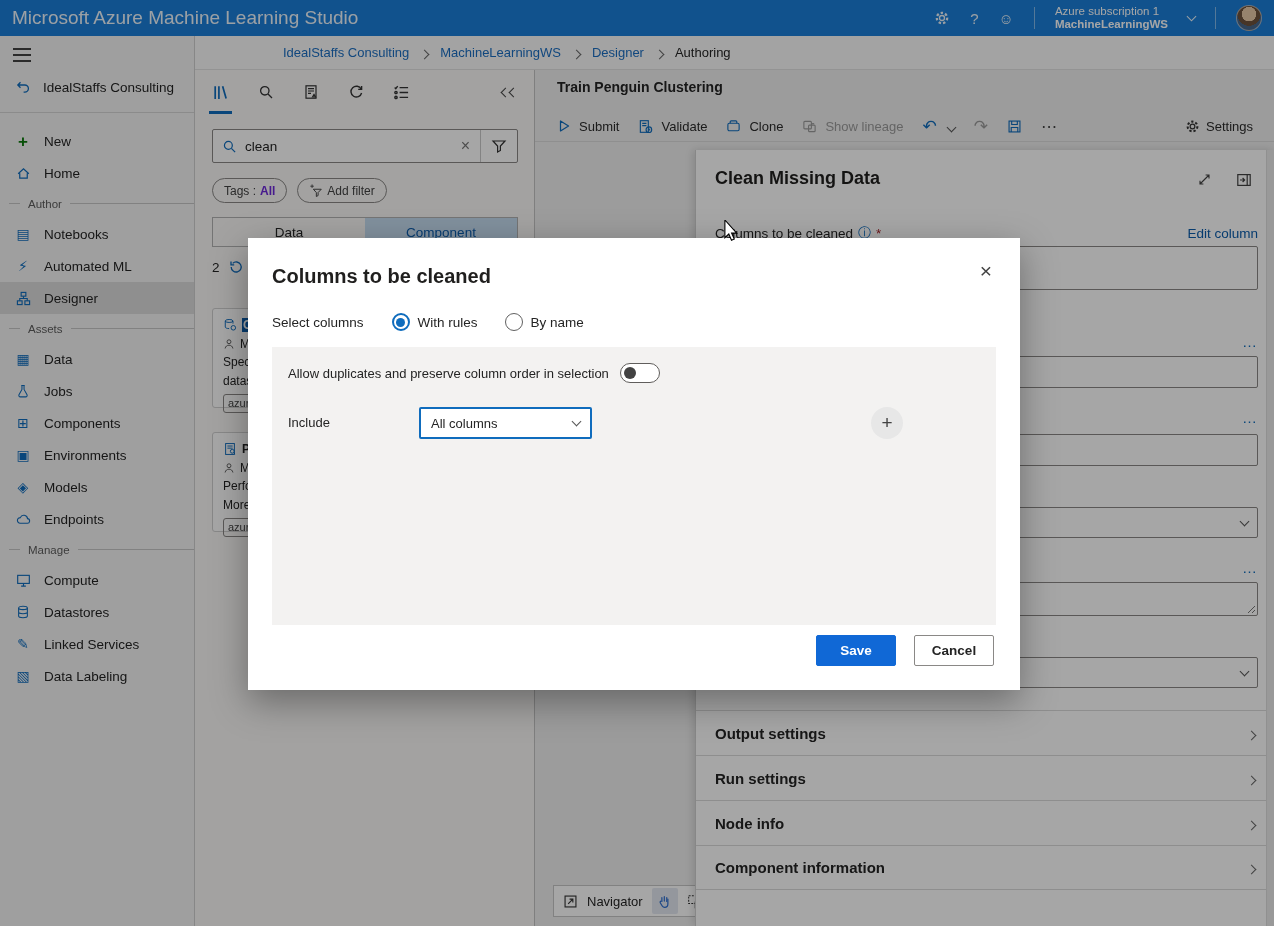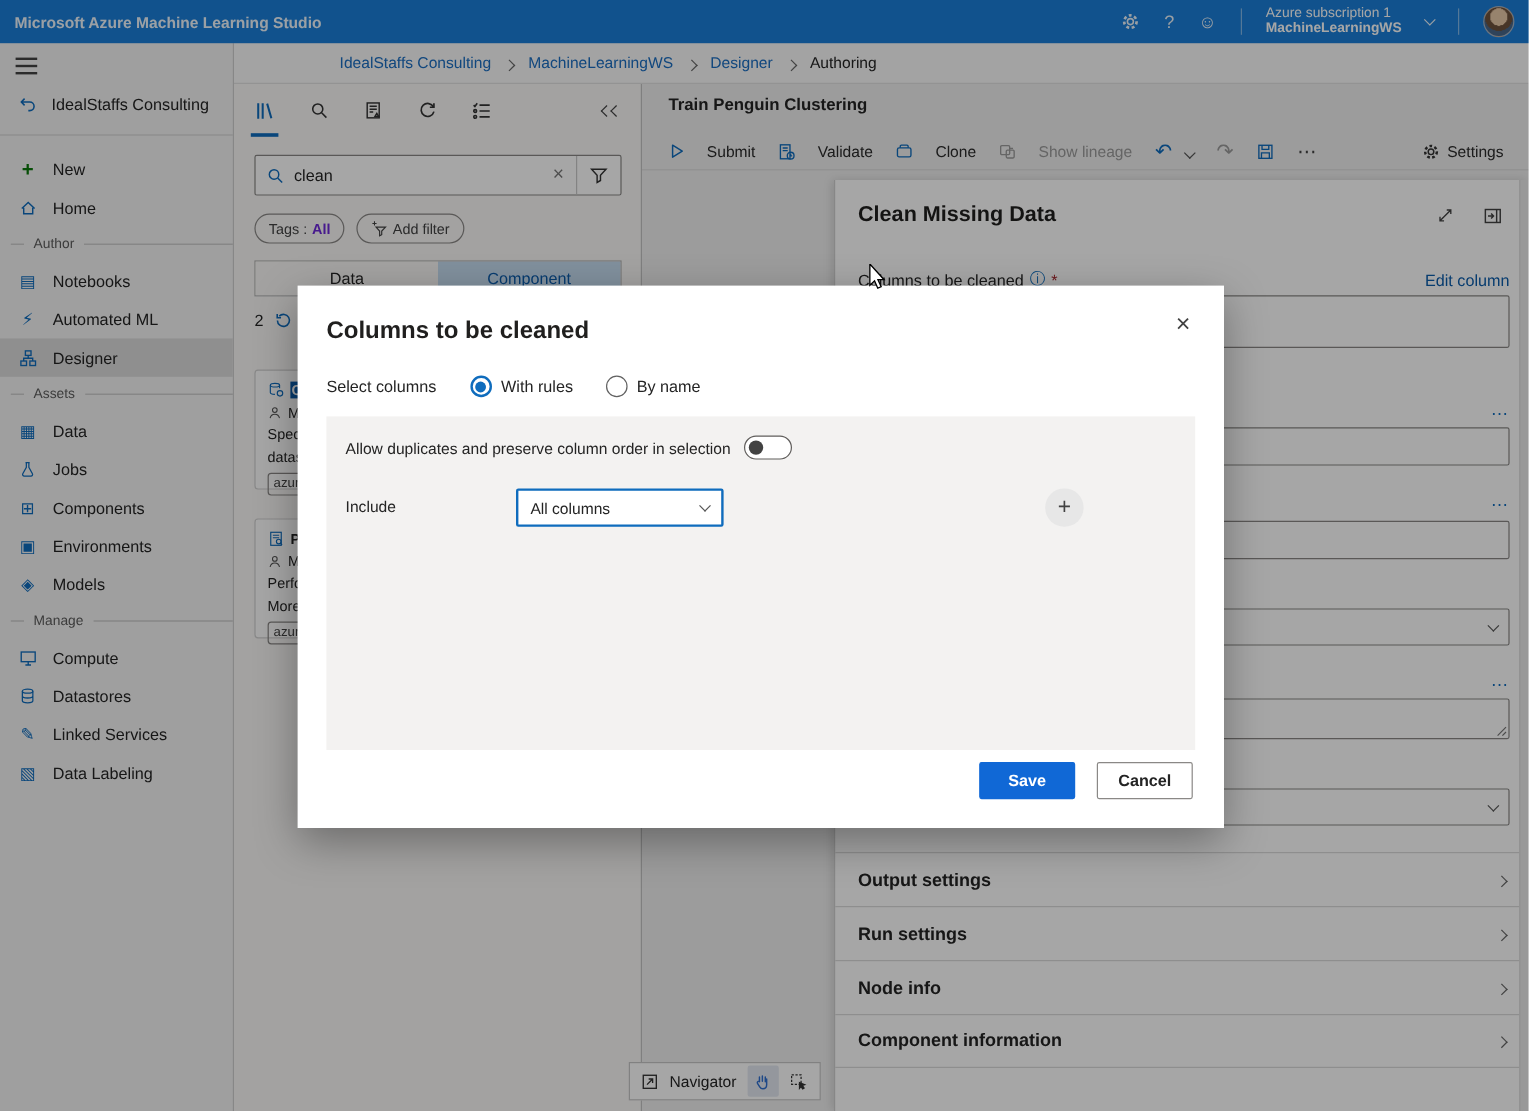--- a/index.html
+++ b/index.html
@@ -2,21 +2,21 @@
 <html><head>
 <meta charset="utf-8">
 <style>
   * { box-sizing: border-box; margin: 0; padding: 0; }
   html,body { width:1274px; height:926px; }
   #app{position:relative;width:1274px;height:926px;background:#f0f0f0;overflow:hidden;
        font-family:"Liberation Sans","DejaVu Sans",sans-serif;color:#242424;font-size:13px;}
 
   
   .topbar{position:absolute;top:0;left:0;width:1274px;height:36px;background:#1b7fd9;display:flex;align-items:center;padding:0 12px;z-index:5;}
-  .topbar-title{font-size:13px;font-weight:bold;color:rgba(255,255,255,.93);}
+  .topbar-title{font-size:19px;font-weight:normal;color:rgba(255,255,255,.93);}
   .topbar-right{margin-left:auto;display:flex;align-items:center;gap:20px;}
   .tb-icon{color:rgba(255,255,255,.92);font-size:15px;line-height:1;cursor:pointer;display:flex;align-items:center;}
   .tb-divider{width:1px;height:22px;background:rgba(255,255,255,.45);}
   .sub-block{color:#fff;line-height:1.15;font-size:11.5px;text-align:left;cursor:pointer;}
   .sub-line2{font-weight:bold;}
   .chev{display:inline-block;width:7px;height:7px;border-right:1.6px solid currentColor;border-bottom:1.6px solid currentColor;}
   .chev.down{transform:rotate(45deg);margin-top:-3px;}
   .chev.right{transform:rotate(-45deg);}
   .chev.left{transform:rotate(135deg);}
   .avatar{width:26px;height:26px;border-radius:50%;cursor:pointer;
@@ -70,30 +70,30 @@
   .card-title{font-weight:bold;color:#242424;}
   .hl{background:#0b5cab;color:#fff;padding:0 1px;}
   .chip{display:inline-block;border:1px solid #8a8886;border-radius:3px;padding:0 4px;font-size:11px;margin-top:4px;color:#424242;}
   .mini-icn{color:#0f6cbd;display:inline-flex;}
   .mini-icn.gray{color:#555;}
 
   
   .canvas-title{position:absolute;left:557px;top:79px;font-size:14px;font-weight:bold;z-index:1;}
   .canvas-toolbar{position:absolute;left:535px;top:112px;width:739px;height:30px;display:flex;align-items:center;gap:19px;
     padding-left:22px;font-size:13px;border-bottom:1px solid #dcdcdc;z-index:1;}
-  .tbn{display:flex;align-items:flex-start;gap:18px;color:#2b2b2b;cursor:pointer;white-space:nowrap;}
+  .tbn{display:flex;align-items:flex-start;gap:8px;color:#2b2b2b;cursor:pointer;white-space:nowrap;}
   .tbn .ticn{color:#0f6cbd;display:flex;align-items:center;}
   .tbn.disabled{color:#9b9b9b;cursor:default;}
   .tbn.disabled .ticn{color:#9b9b9b;}
   .tbn.icon-only{font-size:15px;}
   .tb-chev{color:#555;margin-left:-8px;cursor:pointer;}
   .tbn-settings{margin-left:auto;padding-right:21px;display:flex;align-items:center;gap:6px;cursor:pointer;color:#2b2b2b;}
 
   
-  .navigatorbar{position:absolute;left:524px;top:885px;width:160px;height:32px;background:#fff;border:1px solid #c6c6c6;
+  .navigatorbar{position:absolute;left:553px;top:885px;width:160px;height:32px;background:#fff;border:1px solid #c6c6c6;
     display:flex;align-items:center;gap:9px;padding:0 9px;font-size:13px;z-index:4;}
   .navbtn{display:flex;align-items:center;color:#333;cursor:pointer;}
   .navbtn.hand{width:26px;height:26px;background:#e4e9f2;justify-content:center;color:#2f6fd0;border-radius:2px;}
 
   
   .rightpanel{position:absolute;left:695px;top:150px;width:579px;height:776px;background:#fff;border-left:1px solid #cfcfcf;
     box-shadow:-2px 0 8px rgba(0,0,0,.14);z-index:6;}
   .rp-gutter{position:absolute;right:0;top:0;width:8px;height:776px;background:#ececec;border-left:1px solid #ddd;}
   .rp-title{position:absolute;left:19px;top:18px;font-size:18px;font-weight:bold;color:#201f1e;}
   .rp-hicons{position:absolute;right:22px;top:22px;display:flex;gap:24px;color:#424242;}
@@ -120,21 +120,21 @@
   .m-radiorow .lbl{margin-right:1px;}
   .radio-opt{display:flex;align-items:center;gap:8px;cursor:pointer;}
   .radio{width:18px;height:18px;border-radius:50%;border:1px solid #616161;background:#fff;position:relative;}
   .radio.checked{border:2px solid #0f6cbd;}
   .radio.checked::after{content:"";position:absolute;inset:2.5px;border-radius:50%;background:#0f6cbd;}
   .m-graybox{position:absolute;left:24px;top:109px;width:724px;height:278px;background:#f3f2f1;}
   .m-togglerow{position:absolute;left:16px;top:16px;display:flex;align-items:center;gap:11px;font-size:13px;color:#242424;}
   .toggle{width:40px;height:20px;border:1px solid #605e5c;border-radius:10px;background:#fff;position:relative;cursor:pointer;}
   .toggle::after{content:"";position:absolute;left:3px;top:3px;width:12px;height:12px;border-radius:50%;background:#424242;}
   .m-include-label{position:absolute;left:16px;top:68px;font-size:13px;}
-  .m-dropdown{position:absolute;left:158px;top:60px;width:173px;height:32px;border:2px solid #0f6cbd;border-radius:2px;background:#fff;
+  .m-dropdown{position:absolute;left:147px;top:60px;width:173px;height:32px;border:2px solid #0f6cbd;border-radius:2px;background:#fff;
     display:flex;align-items:center;padding:0 10px;font-size:13px;cursor:pointer;}
   .m-dropdown .chev{margin-left:auto;color:#555;}
   .m-plus{position:absolute;left:599px;top:60px;width:32px;height:32px;border-radius:50%;background:#e7e7e7;display:flex;align-items:center;
     justify-content:center;font-size:19px;color:#424242;cursor:pointer;}
   .btn{position:absolute;top:397px;width:80px;height:31px;font-size:13.5px;font-weight:bold;border-radius:2px;display:flex;align-items:center;justify-content:center;cursor:pointer;font-family:inherit;}
   .btn-save{left:568px;background:#1068d6;color:#fff;border:1px solid #1068d6;}
   .btn-cancel{left:666px;background:#fff;color:#242424;border:1px solid #8a8886;}
 
   .cursor{position:absolute;left:722px;top:220px;z-index:120;pointer-events:none;}
 </style>
@@ -246,20 +246,28 @@
       <span class="nav-icon">⊞</span>
       <span>Components</span>
     </div>
     <div class="nav-item">
       <span class="nav-icon">▣</span>
       <span>Environments</span>
     </div>
     <div class="nav-item">
       <span class="nav-icon">◈</span>
       <span>Models</span>
+    </div>
+    <div class="nav-item">
+      <span class="nav-icon">
+        <svg class="icn" width="15" height="15" viewBox="0 0 16 16">
+            <path d="M4.4 12a3 3 0 0 1 .2-6 4 4 0 0 1 7.7 1.1 2.4 2.4 0 0 1-.5 4.9z" fill="none" stroke="currentColor" stroke-width="1.2"></path>
+          </svg>
+      </span>
+      <span>Endpoints</span>
     </div>
 
     <div class="nav-header">
       <span class="ln ln-l"></span>
         <span>Manage</span>
         <span class="ln ln-r"></span>
     </div>
     <div class="nav-item">
       <span class="nav-icon">
         <svg class="icn" width="15" height="15" viewBox="0 0 16 16">

